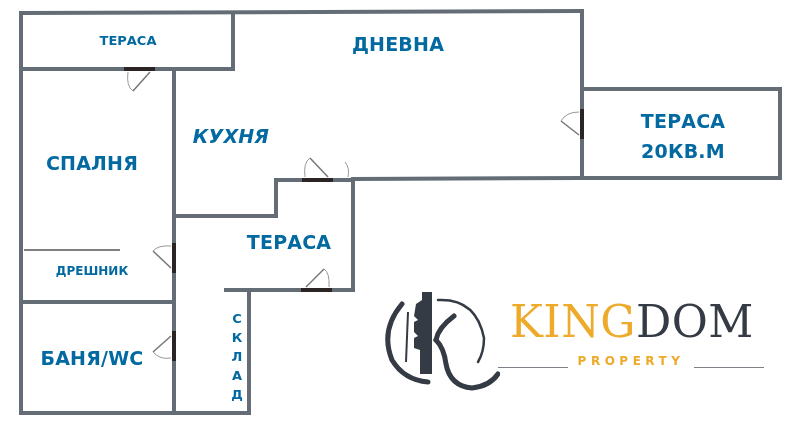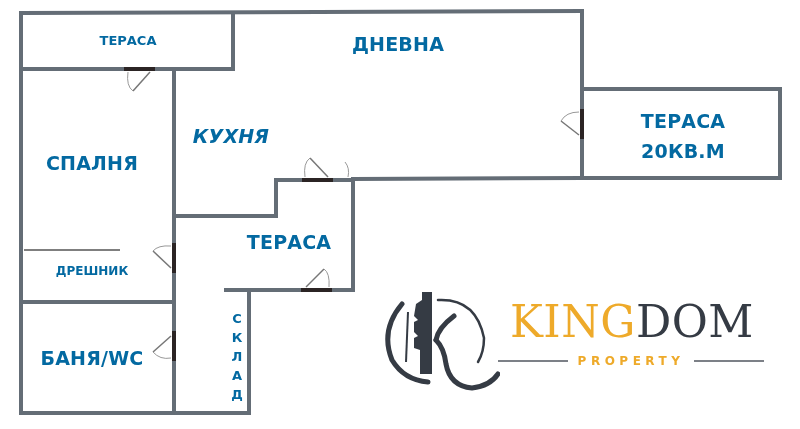--- a/index.html
+++ b/index.html
@@ -7,21 +7,21 @@
     #plan { position: absolute; left: 0; top: 0; }
     .room-label { position: absolute; font-family: "DejaVu Sans", sans-serif; font-weight: bold; color: #0369a1; white-space: nowrap; transform: translate(-50%, -50%); text-align: center; }
     .lbl-lg { font-size: 19px; letter-spacing: 0.2px; }
     .lbl-sm { font-size: 13px; }
     .lbl-xs { font-size: 12px; }
     .lbl-vert { font-size: 13px; line-height: 19px; width: 16px; white-space: normal; word-break: break-all; }
     .logo { position: absolute; left: 380px; top: 282px; width: 400px; height: 120px; }
     .brand { position: absolute; left: 130px; top: 18px; font-family: "DejaVu Serif", serif; font-size: 44px; letter-spacing: 0.5px; line-height: 1; }
     .brand .king { color: #eeaa2a; }
     .brand .dom { color: #353b44; }
-    .tagline { position: absolute; left: 118px; top: 72px; width: 266px; display: flex; align-items: center; gap: 10px; }
+    .tagline { position: absolute; left: 118px; top: 72px; width: 266px; display: flex; align-items: flex-end; gap: 10px; }
     .tagline .rule { flex: 1; height: 1.5px; background: #7c8087; }
     .tagline .txt { font-family: "DejaVu Sans", sans-serif; font-weight: bold; font-size: 12px; letter-spacing: 4.5px; color: #eeaa2a; }
     .emblem { position: absolute; left: 0; top: 0; }
   </style>
 </head>
 <body>
 
 <svg id="plan" width="800" height="429" viewBox="0 0 800 429" xmlns="http://www.w3.org/2000/svg">
   <g stroke="#646d76" stroke-width="4" fill="none" stroke-linecap="square">
 

